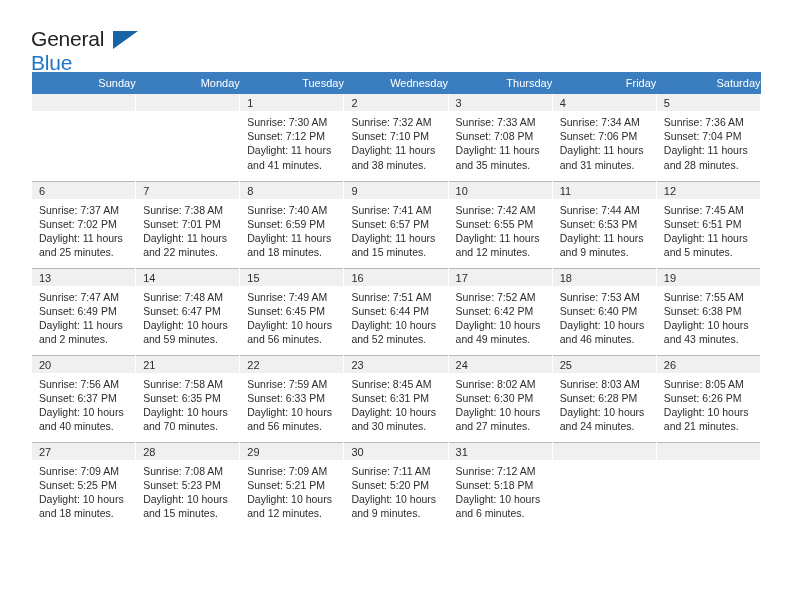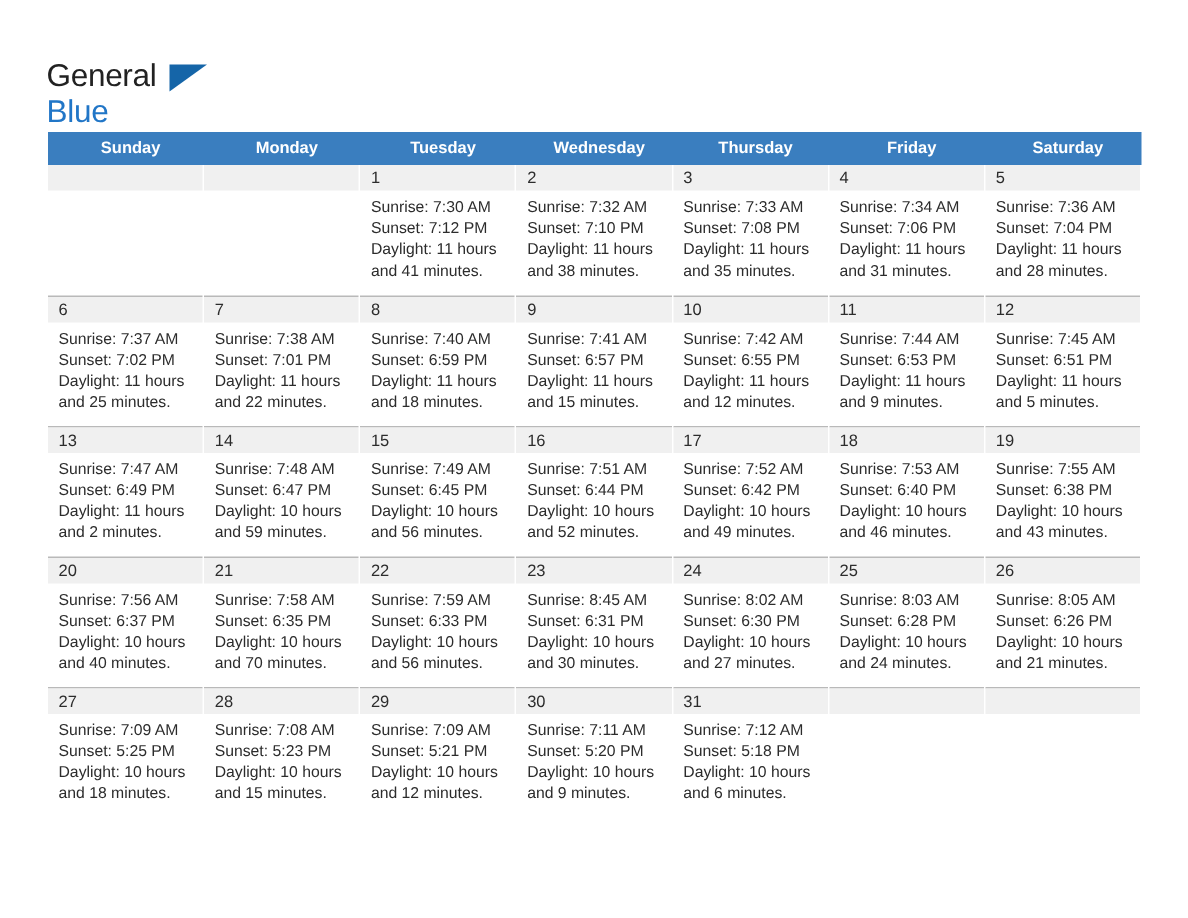--- a/index.html
+++ b/index.html
@@ -14,23 +14,23 @@
     position: relative;
     width: 792px; height: 612px;
     padding: 0;
     overflow: hidden;
   }
 
   
   .header {
     display: flex;
     align-items: flex-start;
-    justify-content: flex-end;
+    justify-content: flex-start;
     padding: 28px 36px 0 31px;
-    height: 88px;
+    height: 72px;
     flex-direction: column;
   }
   .logo {
     position: relative;
     width: 130px;
     height: 48px;
     line-height: 1;
     user-select: none;
   }
   .logo-general {
@@ -79,22 +79,22 @@
   }
   table.cal {
     width: 730px;
     border-collapse: collapse;
     table-layout: fixed;
   }
   table.cal th {
     background: #3a7ebf;
     color: #ffffff;
     font-size: 11px;
-    font-weight: bold;
-    text-align: center;
+    font-weight: normal;
+    text-align: right;
     padding: 5px 0 5px 7px;
     height: 21px;
     border: none;
   }
   table.cal td {
     vertical-align: top;
     height: 87px;
     padding: 0;
     border-left: 1px solid #ffffff;
     border-right: 1px solid #ffffff;

